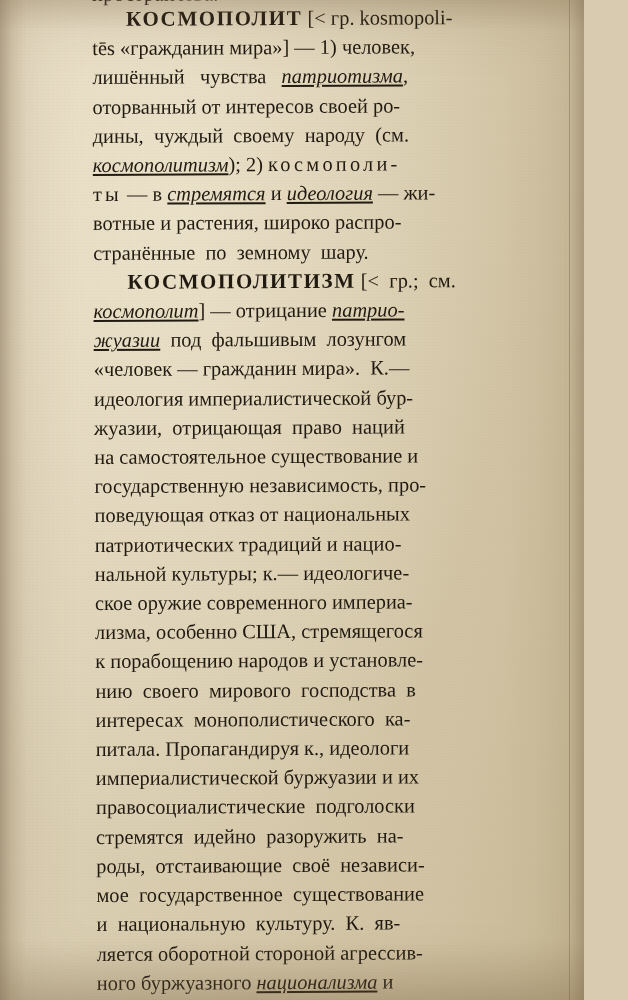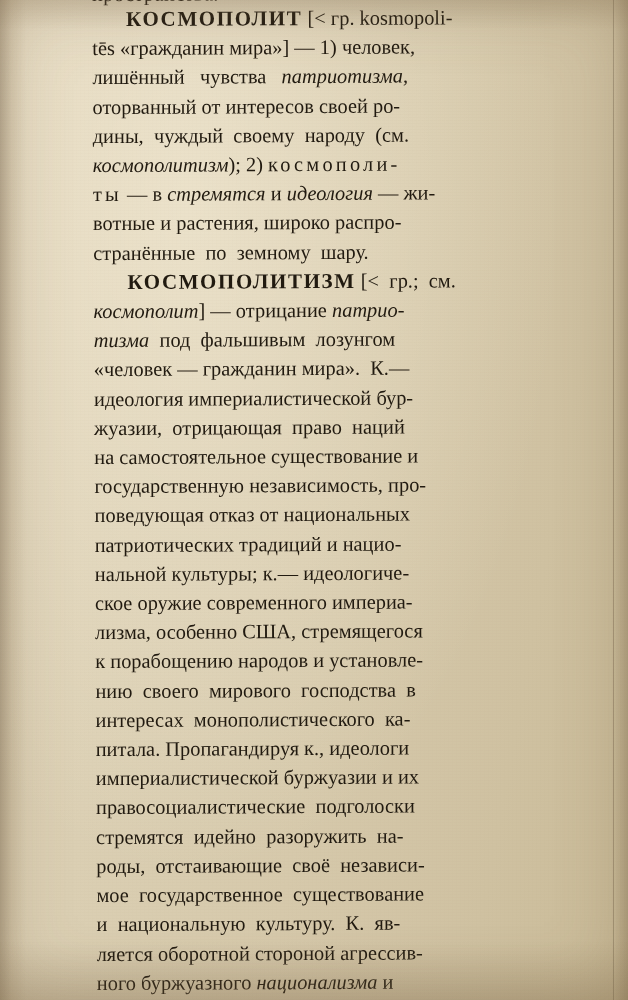--- a/index.html
+++ b/index.html
@@ -9,21 +9,21 @@
   body {
     width: 628px;
     height: 1000px;
     overflow: hidden;
     background: #d8cbb0;
     font-family: "Liberation Serif", serif;
   }
   
   #page {
     position: relative;
-    width: 628px;
+    width: 584px;
     height: 1000px;
     background:
       radial-gradient(ellipse at 30% 20%, rgba(255,248,230,0.45) 0%, rgba(255,248,230,0.0) 60%),
       linear-gradient(100deg, #e2d6bc 0%, #dbcfb3 28%, #d6c9ab 55%, #cfc1a1 80%, #c9ba97 100%);
     overflow: hidden;
   }
   
   #grain {
     position: absolute;
     inset: 0;
@@ -86,21 +86,21 @@
     letter-spacing: 0.4px;
   }
   .cut-line span { display: block; margin-top: -13px; }
 
   .headword {
     font-weight: bold;
     letter-spacing: 1.6px;
     font-size: 21px;
   }
   .indent { display: inline-block; width: 34px; }
-  .ital { font-style: italic; }
+  .ital { font-style: italic; text-decoration: underline; }
   .sp { letter-spacing: 3.2px; }
 
   p.para {
     margin: 0;
     text-indent: 0;
   }
 
   
   #skew {
     position: absolute;
@@ -157,21 +157,21 @@
         <p class="para"><span class="sp">ты</span> — в <span class="ital">стремятся</span> и <span class="ital">идеология</span> — жи-</p>
         <p class="para">вотные и растения, широко распро-</p>
         <p class="para">странённые&nbsp;&nbsp;по&nbsp;&nbsp;земному&nbsp;&nbsp;шару.</p>
       </div>
 
       <div class="entry">
         <p class="para">
           <span class="indent"></span><span class="headword">КОСМОПОЛИТИЗМ</span> [&lt;&nbsp; гр.;&nbsp; см.
         </p>
         <p class="para"><span class="ital">космополит</span>] — отрицание <span class="ital">патрио-</span></p>
-        <p class="para"><span class="ital">тизма</span>&nbsp; под&nbsp; фальшивым&nbsp; лозунгом</p>
+        <p class="para"><span class="ital">жуазии</span>&nbsp; под&nbsp; фальшивым&nbsp; лозунгом</p>
         <p class="para">«человек — гражданин мира».&nbsp; К.—</p>
         <p class="para">идеология империалистической бур-</p>
         <p class="para">жуазии,&nbsp; отрицающая&nbsp; право&nbsp; наций</p>
         <p class="para">на самостоятельное существование и</p>
         <p class="para">государственную независимость, про-</p>
         <p class="para">поведующая отказ от национальных</p>
         <p class="para">патриотических традиций и нацио-</p>
         <p class="para">нальной культуры; к.— идеологиче-</p>
         <p class="para">ское оружие современного империа-</p>
         <p class="para">лизма, особенно США, стремящегося</p>

